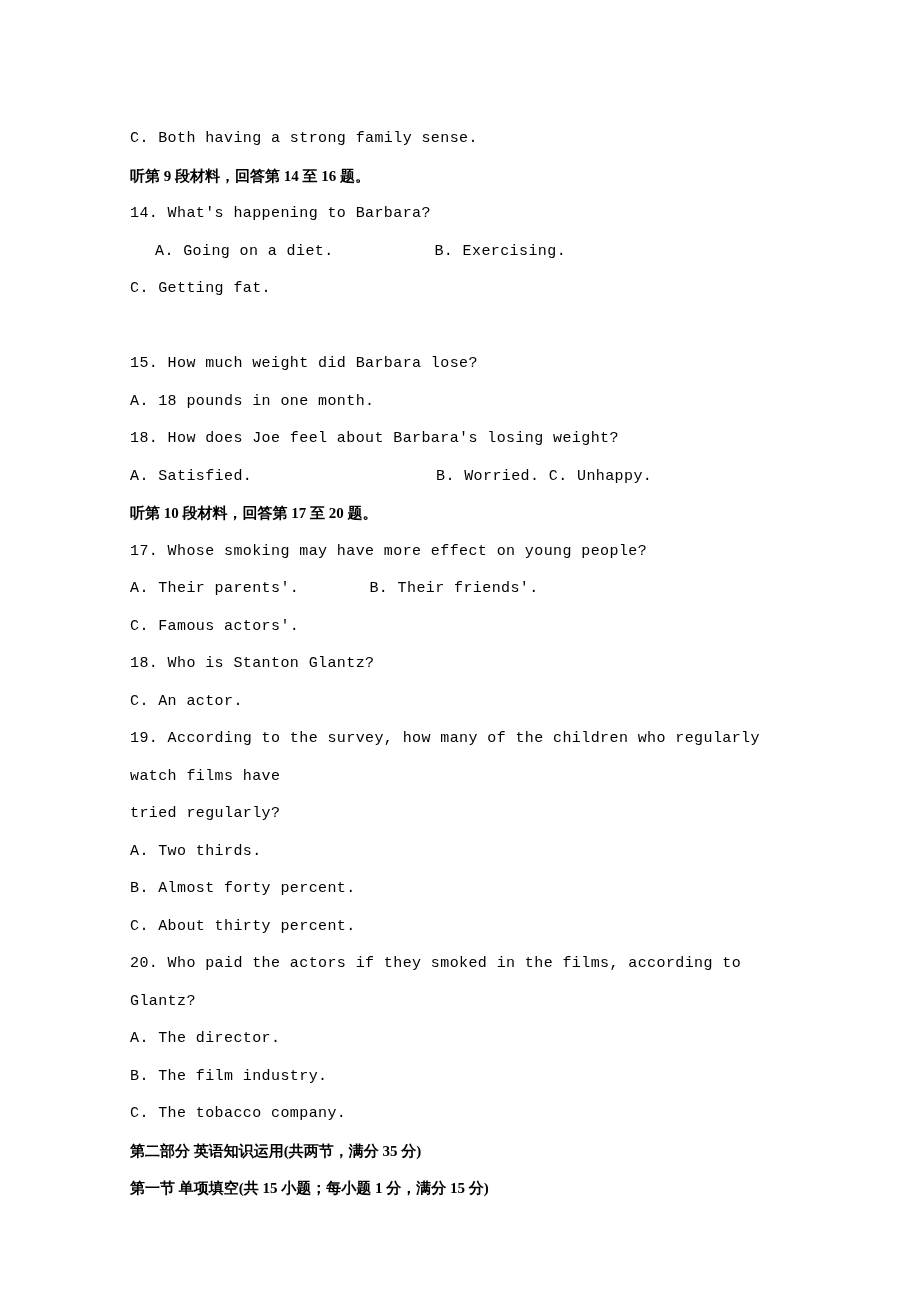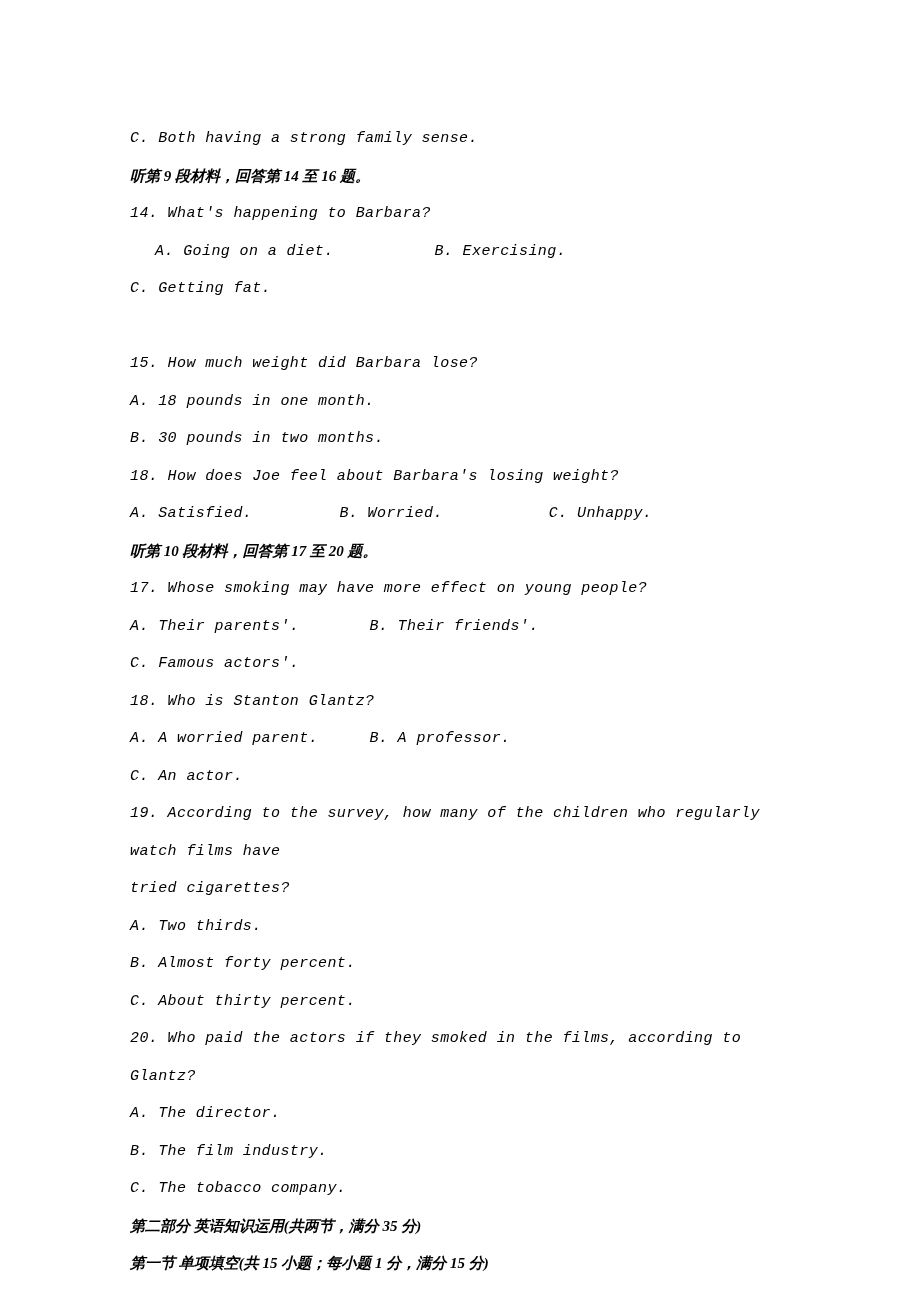--- a/index.html
+++ b/index.html
@@ -18,27 +18,26 @@
     .mono {
       font-family: "Courier New", "SimSun", monospace;
       letter-spacing: 0.4px;
     }
     .bold {
       font-weight: bold;
     }
     .line {
       margin: 0;
       padding: 0;
-      font-style: italic;
     }
     .opt-inline {
       display: inline-block;
     }
     .opt-a { width: 200px; }
-    .opt-b { width: 200px; }
+    .opt-b { width: 200px; text-align: right; }
     .opt-a-wide { width: 270px; margin-left: 25px; }
   </style>
 </head>
 <body>
 
 <div class="page">
 
   <p class="line mono">C. Both having a strong family sense.</p>
 
   <p class="line bold">听第 9 段材料，回答第 14 至 16 题。</p>
@@ -47,47 +46,42 @@
   <p class="line mono">
     <span class="opt-inline opt-a-wide">A. Going on a diet.</span>
     <span class="opt-inline">B. Exercising.</span>
   </p>
   <p class="line mono">C. Getting fat.</p>
 
   <br>
 
   <p class="line mono">15. How much weight did Barbara lose?</p>
   <p class="line mono">A. 18 pounds in one month.</p>
-  <p class="line mono">B. 30 pounds in two months.</p>
 
   <p class="line mono">18. How does Joe feel about Barbara's losing weight?</p>
   <p class="line mono">
     <span class="opt-inline opt-a">A. Satisfied.</span>
     <span class="opt-inline opt-b">B. Worried.</span>
     <span class="opt-inline">C. Unhappy.</span>
   </p>
 
   <p class="line bold">听第 10 段材料，回答第 17 至 20 题。</p>
 
   <p class="line mono">17. Whose smoking may have more effect on young people?</p>
   <p class="line mono">
     <span class="opt-inline" style="width:230px">A. Their parents'.</span>
     <span class="opt-inline">B. Their friends'.</span>
   </p>
   <p class="line mono">C. Famous actors'.</p>
 
   <p class="line mono">18. Who is Stanton Glantz?</p>
-  <p class="line mono">
-    <span class="opt-inline" style="width:230px">A. A worried parent.</span>
-    <span class="opt-inline">B. A professor.</span>
-  </p>
   <p class="line mono">C. An actor.</p>
 
   <p class="line mono">19. According to the survey, how many of the children who regularly watch films have</p>
-  <p class="line mono">tried cigarettes?</p>
+  <p class="line mono">tried regularly?</p>
   <p class="line mono">A. Two thirds.</p>
   <p class="line mono">B. Almost forty percent.</p>
   <p class="line mono">C. About thirty percent.</p>
 
   <p class="line mono">20. Who paid the actors if they smoked in the films, according to Glantz?</p>
   <p class="line mono">A. The director.</p>
   <p class="line mono">B. The film industry.</p>
   <p class="line mono">C. The tobacco company.</p>
 
   <p class="line bold">第二部分  英语知识运用(共两节，满分 35 分)</p>

